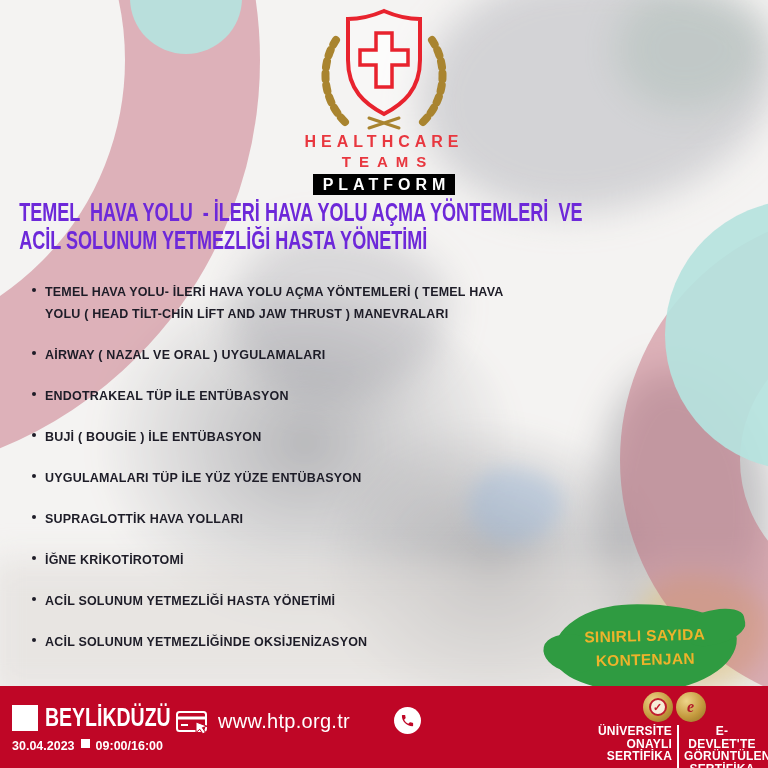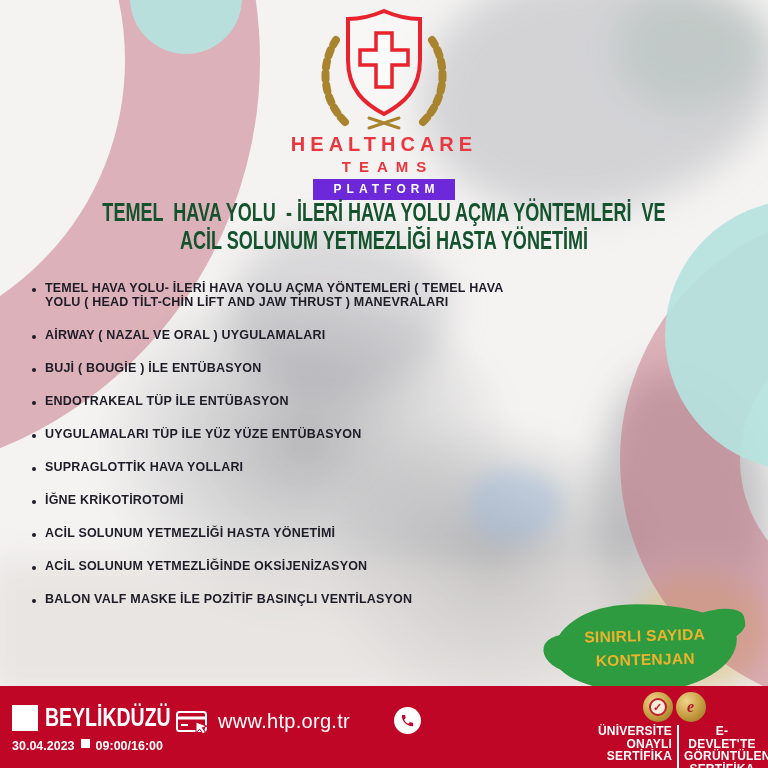--- a/index.html
+++ b/index.html
@@ -24,31 +24,31 @@
   .ring { position:absolute; border-radius:50%; border-style:solid; border-color:rgba(193,98,116,.45); background:transparent; }
   .ring-left  { left:-580px; top:-360px; width:840px; height:840px; border-width:135px; }
   .ring-right { left:620px;  top:210px;  width:500px; height:500px; border-width:120px; }
   .dot-teal { position:absolute; border-radius:50%; background:#b5e3de; opacity:.92; }
   .teal-top   { left:130px; top:-58px; width:112px; height:112px; }
   .teal-right { left:665px; top:200px; width:270px; height:270px; }
 
   
   .logo { position:absolute; left:50%; top:6px; transform:translateX(-50%); width:220px; text-align:center; z-index:5; }
   .emblem { display:block; margin:0 auto; }
-  .brand1 { color:#e8373f; font-size:20px; font-weight:bold; letter-spacing:5px; margin-top:3px; white-space:nowrap; }
+  .brand1 { color:#e8373f; font-size:16px; font-weight:bold; letter-spacing:5px; margin-top:3px; white-space:nowrap; }
   .brand2 { color:#e8373f; font-size:15px; font-weight:bold; letter-spacing:8px; margin-top:2px; white-space:nowrap; text-indent:8px; }
-  .banner { margin:4px auto 0; width:142px; height:21px; line-height:21px; background:#6d28d9; color:#ffffff; font-size:12px; font-weight:bold; letter-spacing:5px; text-indent:5px; }
+  .banner { margin:4px auto 0; width:142px; height:21px; line-height:21px; background:#000000; color:#ffffff; font-size:16px; font-weight:bold; letter-spacing:5px; text-indent:5px; }
 
   
-  .title { position:absolute; left:0; top:199px; width:768px; text-align:center; z-index:5; color:#14532d; }
+  .title { position:absolute; left:0; top:199px; width:768px; z-index:5; color:#6d28d9; }
   .title .tline { display:block; font-size:19px; font-weight:bold; line-height:28px; white-space:pre; transform:scale(.95,1.35); transform-origin:center; }
 
   
   .topics { position:absolute; left:30px; top:281px; width:478px; list-style:none; z-index:5; }
-  .topics li { position:relative; padding-left:15px; margin-bottom:19px; color:#1d1c27; font-size:12.5px; font-weight:bold; letter-spacing:.2px; line-height:14px; }
+  .topics li { position:relative; padding-left:15px; margin-bottom:19px; color:#1d1c27; font-size:12.5px; font-weight:bold; letter-spacing:.2px; line-height:22px; }
   .topics li::before { content:""; position:absolute; left:2px; top:7px; width:4px; height:4px; border-radius:50%; background:#1d1c27; }
 
   
   .badge { position:absolute; left:553px; top:604px; width:184px; height:88px; z-index:6; transform:rotate(-1.5deg); }
   .badge .paint { position:absolute; inset:0; background:#2f9b41; border-radius:42% 58% 50% 50% / 55% 42% 58% 45%; }
   .badge .paint::before { content:""; position:absolute; left:-10px; top:28px; width:55px; height:38px; background:#2f9b41; border-radius:60% 40% 50% 50%/50% 60% 40% 50%; transform:rotate(14deg); }
   .badge .paint::after { content:""; position:absolute; right:-9px; top:8px; width:62px; height:34px; background:#2f9b41; border-radius:50% 50% 60% 40%/60% 40% 50% 50%; transform:rotate(-10deg); }
   .badge .btxt { position:absolute; inset:0; display:flex; flex-direction:column; justify-content:center; align-items:center; color:#edb32b; font-weight:bold; font-size:15.5px; line-height:24px; letter-spacing:.3px; z-index:2; }
 
   
@@ -114,28 +114,27 @@
   </div>
 
   <div class="title">
     <span class="tline">TEMEL  HAVA YOLU  - İLERİ HAVA YOLU AÇMA YÖNTEMLERİ  VE</span>
     <span class="tline">ACİL SOLUNUM YETMEZLİĞİ HASTA YÖNETİMİ</span>
   </div>
 
   <ul class="topics">
     <li>TEMEL HAVA YOLU- İLERİ HAVA YOLU AÇMA YÖNTEMLERİ ( TEMEL HAVA YOLU ( HEAD TİLT-CHİN LİFT AND JAW THRUST ) MANEVRALARI</li>
     <li>AİRWAY ( NAZAL VE ORAL ) UYGULAMALARI</li>
+    <li>ENDOTRAKEAL TÜP İLE ENTÜBASYON</li>
     <li>BUJİ ( BOUGİE ) İLE ENTÜBASYON</li>
-    <li>ENDOTRAKEAL TÜP İLE ENTÜBASYON</li>
     <li>UYGULAMALARI TÜP İLE YÜZ YÜZE ENTÜBASYON</li>
     <li>SUPRAGLOTTİK HAVA YOLLARI</li>
     <li>İĞNE KRİKOTİROTOMİ</li>
     <li>ACİL SOLUNUM YETMEZLİĞİ HASTA YÖNETİMİ</li>
     <li>ACİL SOLUNUM YETMEZLİĞİNDE OKSİJENİZASYON</li>
-    <li>BALON VALF MASKE İLE POZİTİF BASINÇLI VENTİLASYON</li>
   </ul>
 
   <div class="badge">
     <div class="paint"></div>
     <div class="btxt">
       <span>SINIRLI SAYIDA</span>
       <span>KONTENJAN</span>
     </div>
   </div>
 

